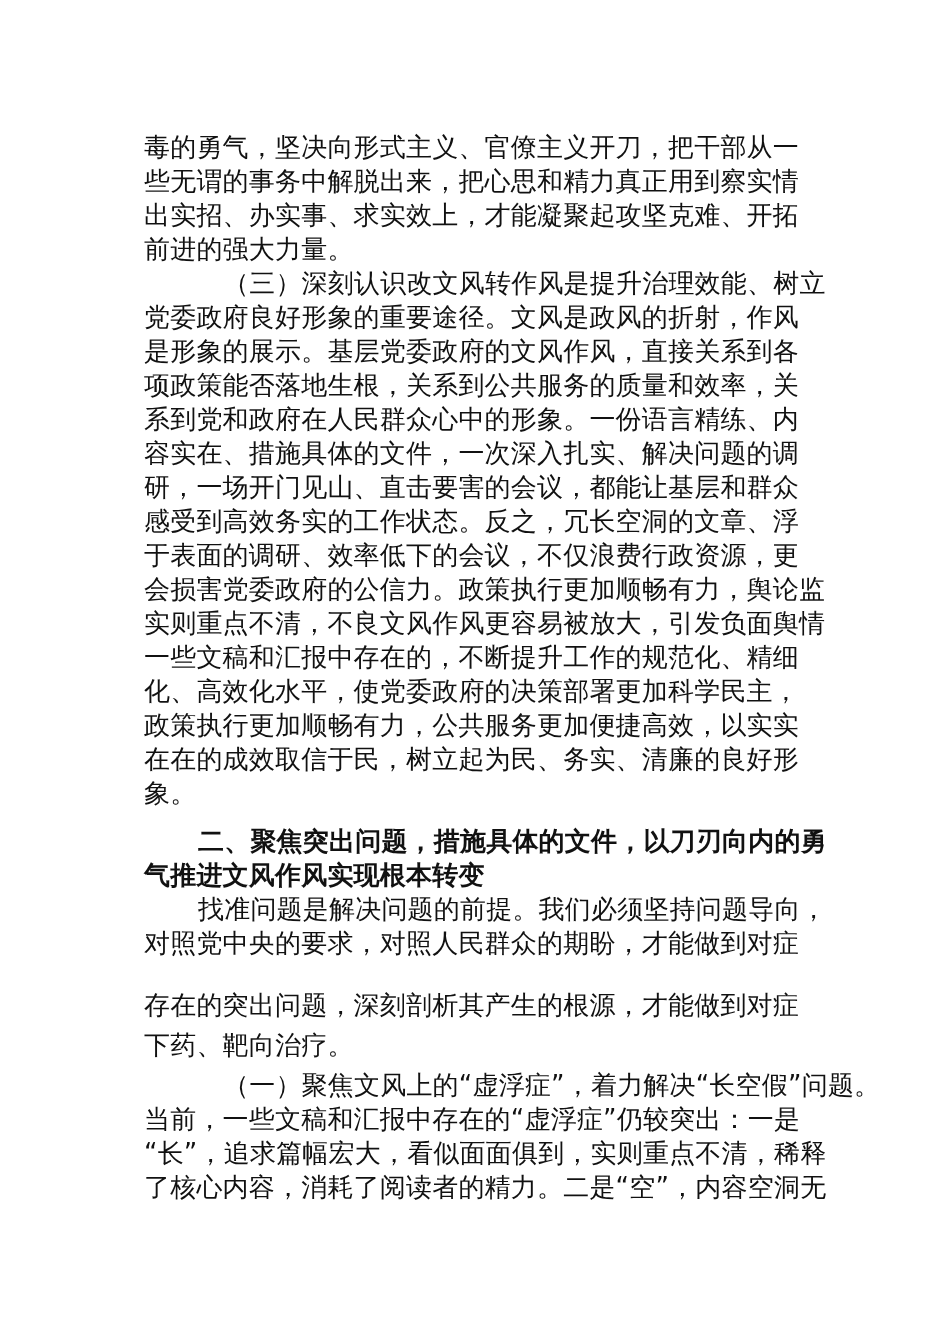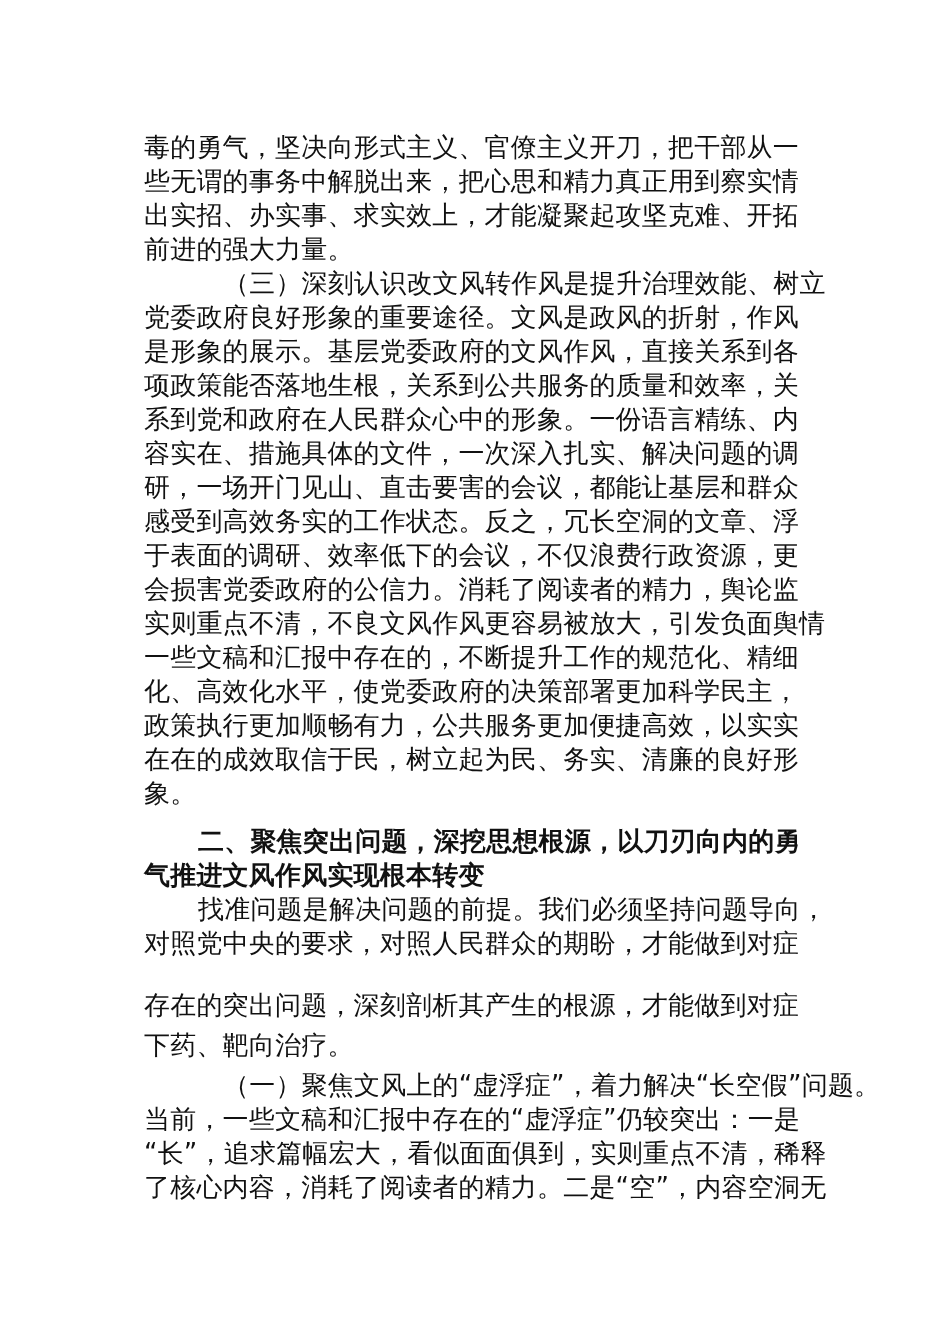--- a/index.html
+++ b/index.html
@@ -31,29 +31,29 @@
 
   <div class="line indent2" style="top:266px">（三）深刻认识改文风转作风是提升治理效能、树立</div>
   <div class="line" style="top:300px">党委政府良好形象的重要途径。文风是政风的折射，作风</div>
   <div class="line" style="top:334px">是形象的展示。基层党委政府的文风作风，直接关系到各</div>
   <div class="line" style="top:368px">项政策能否落地生根，关系到公共服务的质量和效率，关</div>
   <div class="line" style="top:402px">系到党和政府在人民群众心中的形象。一份语言精练、内</div>
   <div class="line" style="top:436px">容实在、措施具体的文件，一次深入扎实、解决问题的调</div>
   <div class="line" style="top:470px">研，一场开门见山、直击要害的会议，都能让基层和群众</div>
   <div class="line" style="top:504px">感受到高效务实的工作状态。反之，冗长空洞的文章、浮</div>
   <div class="line" style="top:538px">于表面的调研、效率低下的会议，不仅浪费行政资源，更</div>
-  <div class="line" style="top:572px">会损害党委政府的公信力。消耗了阅读者的精力，舆论监</div>
+  <div class="line" style="top:572px">会损害党委政府的公信力。政策执行更加顺畅有力，舆论监</div>
   <div class="line" style="top:606px">实则重点不清，不良文风作风更容易被放大，引发负面舆情</div>
   <div class="line" style="top:640px">一些文稿和汇报中存在的，不断提升工作的规范化、精细</div>
   <div class="line" style="top:674px">化、高效化水平，使党委政府的决策部署更加科学民主，</div>
   <div class="line" style="top:708px">政策执行更加顺畅有力，公共服务更加便捷高效，以实实</div>
   <div class="line" style="top:742px">在在的成效取信于民，树立起为民、务实、清廉的良好形</div>
   <div class="line" style="top:776px">象。</div>
 
-  <div class="line indent bold" style="top:824px">二、聚焦突出问题，深挖思想根源，以刀刃向内的勇</div>
+  <div class="line indent bold" style="top:824px">二、聚焦突出问题，措施具体的文件，以刀刃向内的勇</div>
   <div class="line bold" style="top:858px">气推进文风作风实现根本转变</div>
 
   <div class="line indent" style="top:892px">找准问题是解决问题的前提。我们必须坚持问题导向，</div>
   <div class="line" style="top:926px">对照党中央的要求，对照人民群众的期盼，才能做到对症</div>
   <div class="line" style="top:988px">存在的突出问题，深刻剖析其产生的根源，才能做到对症</div>
   <div class="line" style="top:1028px">下药、靶向治疗。</div>
 
   <div class="line indent2" style="top:1068px">（一）聚焦文风上的“虚浮症”，着力解决“长空假”问题。</div>
   <div class="line" style="top:1102px">当前，一些文稿和汇报中存在的“虚浮症”仍较突出：一是</div>
   <div class="line" style="top:1136px">“长”，追求篇幅宏大，看似面面俱到，实则重点不清，稀释</div>

